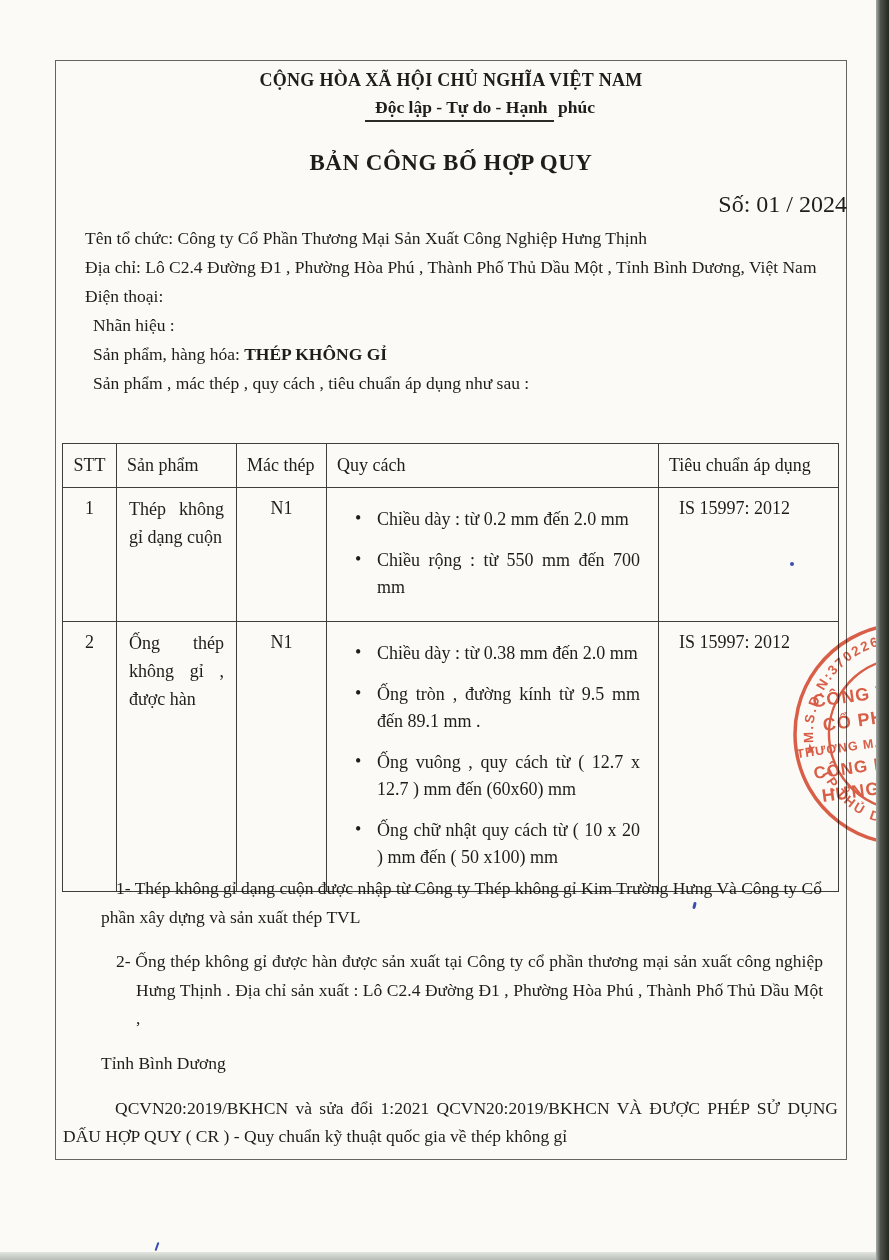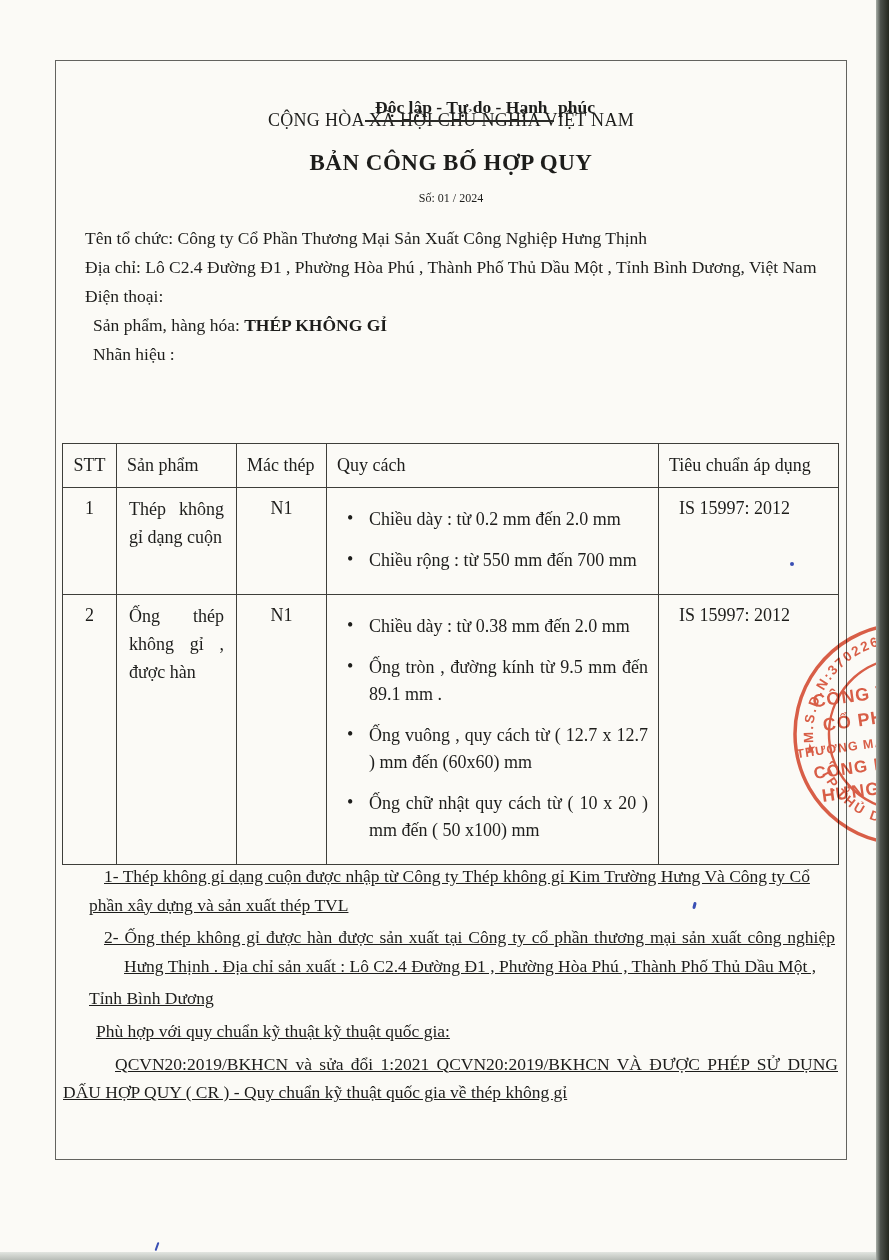--- a/index.html
+++ b/index.html
@@ -10,25 +10,25 @@
     overflow:hidden;
     font-family:"Liberation Serif","DejaVu Serif",serif;
     color:#1d1d1b;
   }
   
   .page-border{
     position:absolute;left:55px;top:60px;width:792px;height:1100px;
     box-sizing:border-box;border:1.5px solid #63635f;
   }
   .center-line{position:absolute;left:55px;width:792px;text-align:center;}
-  #nat-title{top:70px;font-weight:normal;font-size:18px;letter-spacing:.3px;margin-top:40px;}
+  #nat-title{top:70px;font-weight:bold;font-size:18px;letter-spacing:.3px;}
   #motto{top:97px;font-weight:bold;font-size:17.5px;padding-left:29px;}
   #motto .u{display:inline-block;border-bottom:2px solid #2b2b28;padding:0 6px 2px 10px;}
   #doc-title{top:150px;font-weight:bold;font-size:23px;letter-spacing:.5px;}
-  #doc-no{top:191px;font-size:12px;}
+  #doc-no{top:191px;font-size:24px;text-align:right;}
 
   .info-block{position:absolute;left:85px;top:224px;width:756px;}
   .info-block p{margin:0;font-size:17.5px;line-height:29px;}
   .info-block p.ind{text-indent:8px;}
 
   table.spec{
     position:absolute;left:62px;top:443px;width:776px;
     border-collapse:collapse;table-layout:fixed;
     font-size:18px;
   }
@@ -37,26 +37,26 @@
   table.spec tbody tr.r1{height:93px;}
   table.spec tbody tr.r2{height:240px;}
   th{font-weight:normal;text-align:left;vertical-align:middle;padding:2px 10px;}
   th.c-stt{text-align:center;padding:2px 2px;}
   td{vertical-align:top;}
   td.stt{text-align:center;padding-top:10px;}
   td.product{padding:8px 12px;text-align:justify;line-height:1.55;}
   td.grade{text-align:center;padding-top:10px;}
   td.spec-cell{padding:6px 10px 6px 12px;}
   td.spec-cell ul{margin:0;padding:0;list-style:none;}
-  td.spec-cell li{position:relative;padding-left:30px;margin:12px 0 14px;text-align:justify;line-height:1.5;}
+  td.spec-cell li{position:relative;padding-left:30px;margin:12px 8px 14px;text-align:justify;line-height:1.5;}
   td.spec-cell li::before{content:"•";position:absolute;left:8px;top:-1px;font-size:18px;}
   td.standard{padding:10px 20px;}
 
   .notes-block{position:absolute;left:85px;top:858px;width:754px;}
-  .notes-block p{margin:4px;font-size:17.5px;line-height:28.6px;text-decoration:underline;}
+  .notes-block p{margin:16px;font-size:17.5px;line-height:28.6px;}
   p.note1{text-indent:15px;}
   p.note2{padding-left:35px;text-indent:-20px;text-align:justify;}
   p.province{margin-top:4px;}
   p.conf-intro{text-indent:7px;}
   p.conf-text{margin-left:-22px;width:775px;text-indent:52px;text-align:justify;}
 
   
   .stamp-svg{position:absolute;left:765px;top:594px;opacity:.9;mix-blend-mode:multiply;}
   .stamp-svg text{font-family:"Liberation Sans","DejaVu Sans",sans-serif;font-weight:bold;}
 
@@ -89,22 +89,23 @@
   </div>
 
   <div class="center-line" id="doc-title">BẢN CÔNG BỐ HỢP QUY</div>
 
   <div class="center-line" id="doc-no">Số: 01 / 2024</div>
 
   <div class="info-block">
     <p>Tên tổ chức: Công ty Cổ Phần Thương Mại Sản Xuất Công Nghiệp Hưng Thịnh</p>
     <p>Địa chỉ: Lô C2.4 Đường Đ1 , Phường Hòa Phú , Thành Phố Thủ Dầu Một , Tỉnh Bình Dương, Việt Nam</p>
     <p>Điện thoại:</p>
+    <p class="ind">Nhãn hiệu :</p>
     <p class="ind"><span>Sản phẩm, hàng hóa: </span><b>THÉP KHÔNG GỈ</b></p>
-    <p class="ind">Nhãn hiệu :</p>
+    <p class="ind">Sản phẩm , mác thép , quy cách , tiêu chuẩn áp dụng như sau :</p>
   </div>
 
   <table class="spec">
     <colgroup>
       <col style="width:54px">
         <col style="width:120px">
         <col style="width:90px">
       <col style="width:332px">
         <col style="width:180px">
     </colgroup>
@@ -144,21 +145,20 @@
           </td>
           <td class="standard">IS 15997: 2012</td>
         </tr>
       </tbody>
   </table>
 
   <div class="notes-block">
     <p class="note1">1-  Thép không gỉ dạng cuộn được nhập từ Công ty Thép không gỉ Kim Trường Hưng Và Công ty Cổ phần xây dựng và sản xuất thép TVL</p>
     <p class="note2">2-  Ống thép không gỉ được hàn được sản xuất tại Công ty cổ phần thương mại sản xuất công nghiệp Hưng Thịnh . Địa chỉ sản xuất : Lô C2.4 Đường Đ1 , Phường Hòa Phú , Thành Phố Thủ Dầu Một ,</p>
     <p class="province">Tỉnh Bình Dương</p>
-    <p class="conf-intro">Phù hợp với quy chuẩn kỹ thuật kỹ thuật quốc gia:</p>
     <p class="conf-text">QCVN20:2019/BKHCN và sửa đổi 1:2021 QCVN20:2019/BKHCN VÀ ĐƯỢC PHÉP SỬ DỤNG DẤU HỢP QUY ( CR ) -  Quy chuẩn kỹ thuật quốc gia về thép không gỉ</p>
   </div>
 
   <svg class="stamp-svg" width="280" height="280" viewBox="0 0 280 280">
     <defs>
       <path id="ringTop" d="M 48 140 A 92 92 0 1 1 232 140" fill="none"></path>
       <path id="ringBottom" d="M 48 140 A 92 92 0 0 0 232 140" fill="none"></path>
     </defs>
     <g transform="rotate(-8 140 140)" fill="#d94e35">
       <circle cx="140" cy="140" r="110" fill="none" stroke="#d94e35" stroke-width="3.5"></circle>

